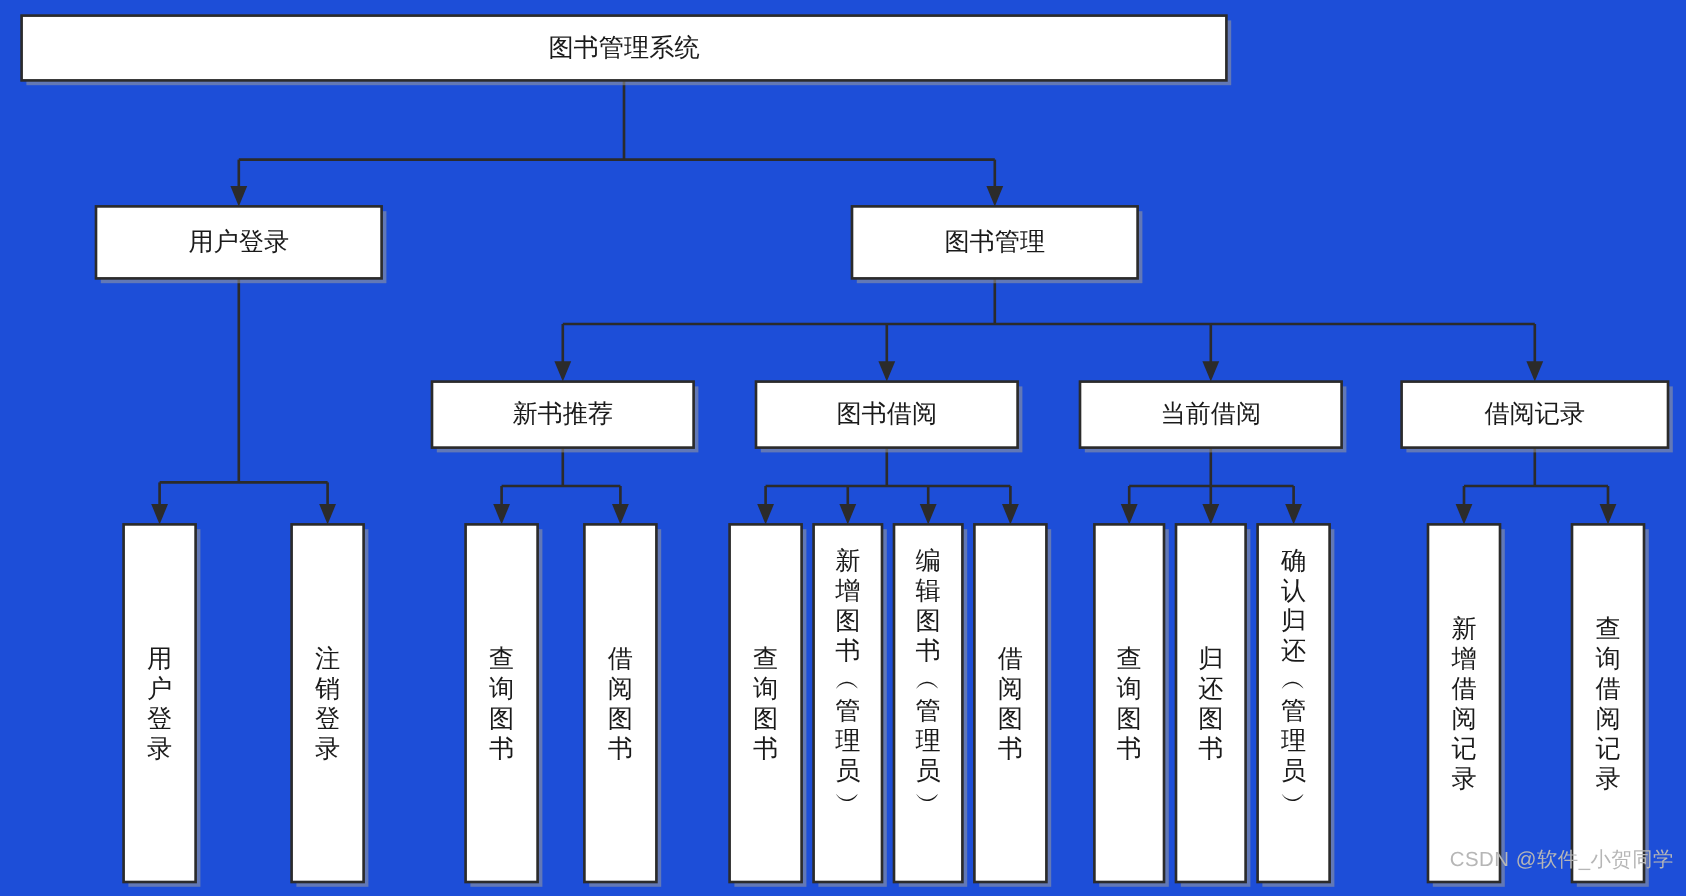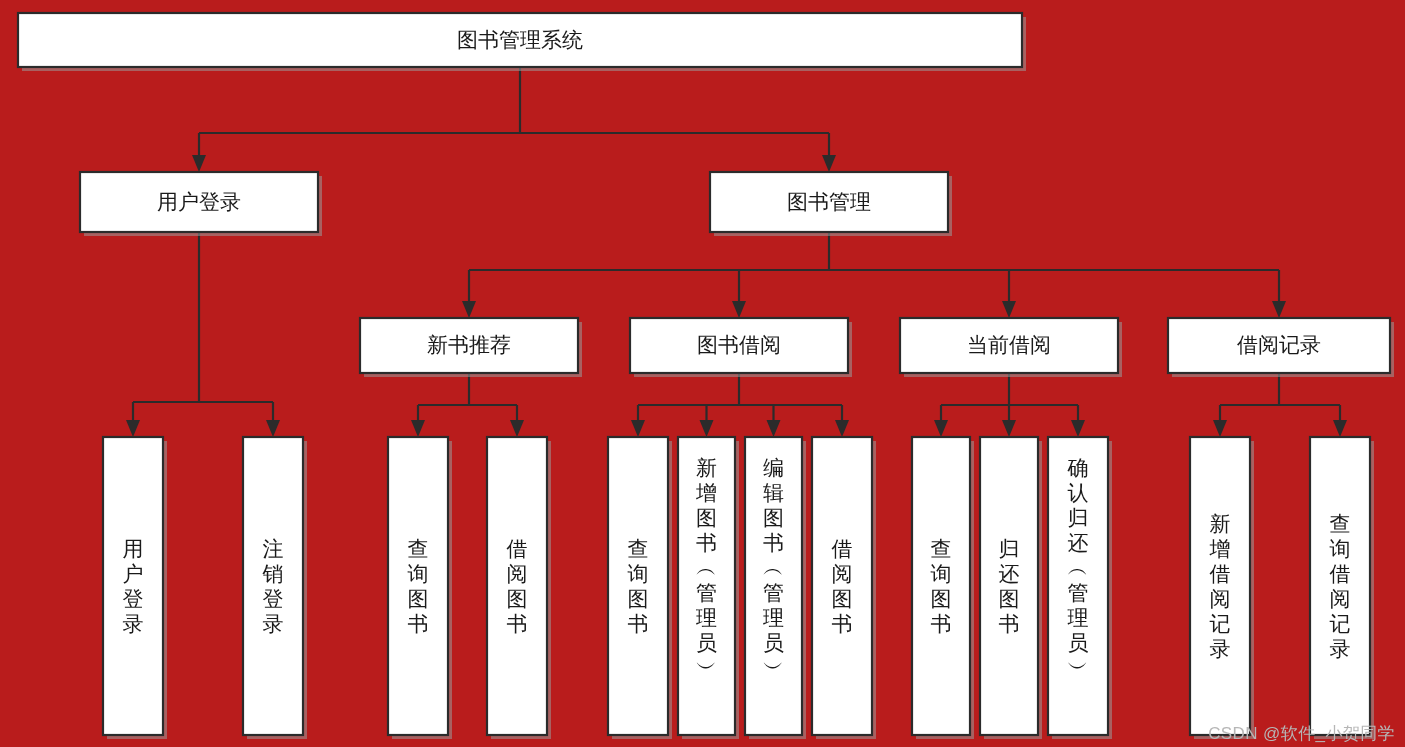--- a/index.html
+++ b/index.html
@@ -8,21 +8,21 @@
     padding: 0;
     background: #ffffff;
   }
   body {
     font-family: "Liberation Sans", "DejaVu Sans", sans-serif;
   }
   #diagram-root {
     position: relative;
     width: 1405px;
     height: 747px;
-    background: #b91c1c;
+    background: #1d4ed8;
     overflow: hidden;
   }
   svg.diagram-canvas {
     position: absolute;
     left: 0;
     top: 0;
     width: 1405px;
     height: 747px;
     display: block;
   }
@@ -60,21 +60,21 @@
     text-anchor: middle;
     white-space: pre;
   }
   .watermark {
     position: absolute;
     font-family: "Liberation Sans", "DejaVu Sans", sans-serif;
     font-size: 17px;
     color: #b6b6b6;
     letter-spacing: 0.4px;
     right: 10px;
-    bottom: 2px;
+    bottom: 19px;
     pointer-events: none;
     user-select: none;
   }
 </style>
 </head>
 <body>
 
 <div id="diagram-root">
   <svg class="diagram-canvas" viewBox="0 0 1405 747" xmlns="http://www.w3.org/2000/svg">
     <g id="edge-layer">

